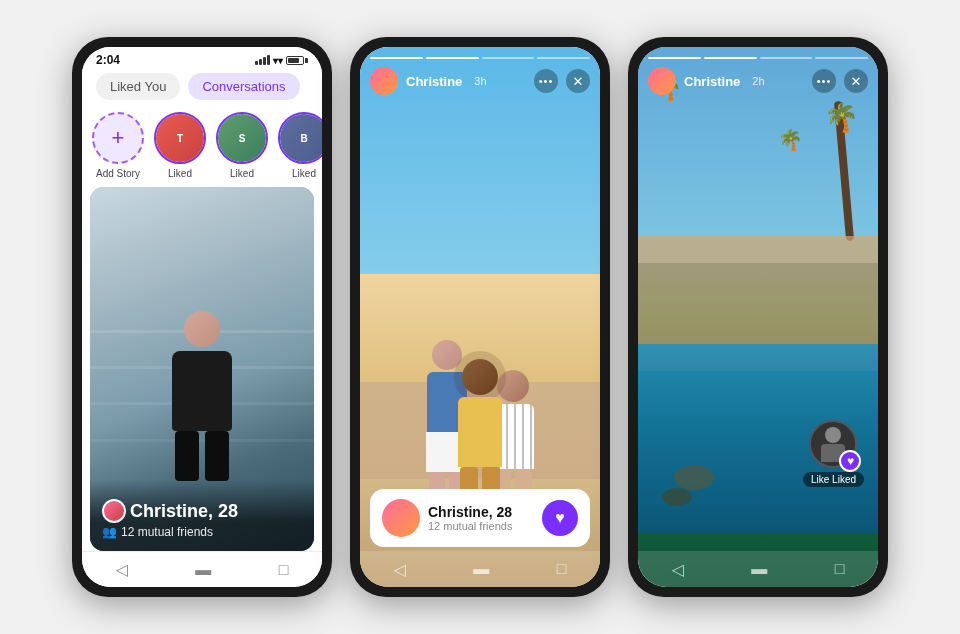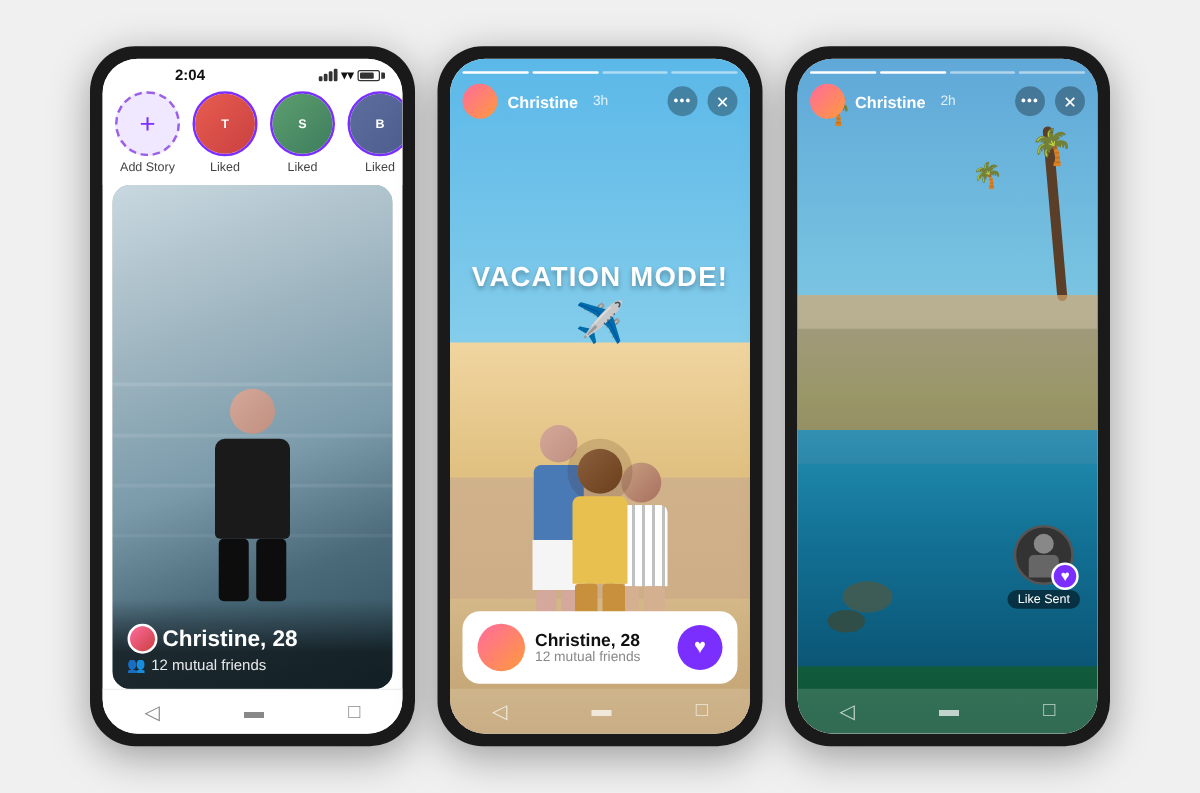--- a/index.html
+++ b/index.html
@@ -42,21 +42,21 @@
       display: flex;
       justify-content: space-between;
       align-items: center;
       padding: 6px 14px 2px;
       font-size: 11px;
       font-weight: 600;
       color: #111;
       background: #fff;
       flex-shrink: 0;
     }
-    .status-bar .time { font-size: 12px; font-weight: 700; margin-left: 44px; }
+    .status-bar .time { font-size: 12px; font-weight: 700; }
     .status-icons { display: flex; gap: 3px; align-items: center; }
     .bat { width: 18px; height: 9px; border: 1.5px solid #333; border-radius: 2px; position: relative; }
     .bat::after { content:''; position:absolute; left:1px; top:1px; width:70%; height:calc(100% - 2px); background:#333; border-radius:1px; }
     .bat-tip { width: 3px; height: 5px; background:#333; border-radius:0 1px 1px 0; }
     .sig { display:flex; gap:1px; align-items:flex-end; }
     .sig span { background:#333; border-radius:1px; width:3px; }
 
     
     .p1-header {
       display: flex;
@@ -361,20 +361,28 @@
         </div>
         <span style="font-size:10px;">▾▾</span>
         <div style="display:flex;align-items:center;gap:1px;">
           <div class="bat"></div>
           <div class="bat-tip"></div>
         </div>
       </div>
     </div>
 
 
+    <div class="p1-tabs">
+      <button class="tab-btn inactive">
+        <span>Liked You</span>
+      </button>
+      <button class="tab-btn active">
+        <span>Conversations</span>
+      </button>
+    </div>
 
     <div class="stories-row">
 
       <div class="story-item">
         <div class="story-avatar add-btn">
           <span class="add-icon">+</span>
         </div>
         <span class="story-name">Add Story</span>
       </div>
 
@@ -507,24 +515,20 @@
             <div class="story-dot-btn">
               <span style="font-size:11px;letter-spacing:1px;">•••</span>
             </div>
             <div class="story-x-btn">
               <span>✕</span>
             </div>
           </div>
         </div>
       </div>
 
-      <div class="story-text-overlay">
-        <div class="vacation-text">VACATION MODE!</div>
-        <div style="font-size:32px;margin-top:4px;">✈️</div>
-      </div>
 
       <div class="story-bottom-card">
         <div class="sbc-left">
           <div class="sbc-av"></div>
           <div>
             <div class="sbc-name">Christine, 28</div>
             <div class="sbc-sub">12 mutual friends</div>
           </div>
         </div>
         <div class="like-btn">
@@ -596,21 +600,21 @@
         <div class="ls-avatar-wrap">
           <div class="ls-avatar">
 
             <div style="display:flex;flex-direction:column;align-items:center;">
               <div style="width:16px;height:16px;border-radius:50%;background:#888;margin-bottom:1px;"></div>
               <div style="width:24px;height:18px;background:#666;border-radius:4px 4px 0 0;"></div>
             </div>
           </div>
           <div class="ls-heart">♥</div>
         </div>
-        <div class="ls-label">Like Sent</div>
+        <div class="ls-label">Like Liked</div>
       </div>
 
       <div class="story-nav-bar">
         <span class="nav-icon" style="color:rgba(255,255,255,0.7)">◁</span>
         <span class="nav-icon" style="color:rgba(255,255,255,0.7)">▬</span>
         <span class="nav-icon" style="color:rgba(255,255,255,0.7)">□</span>
       </div>
     </div>
   </div>
 </div>

